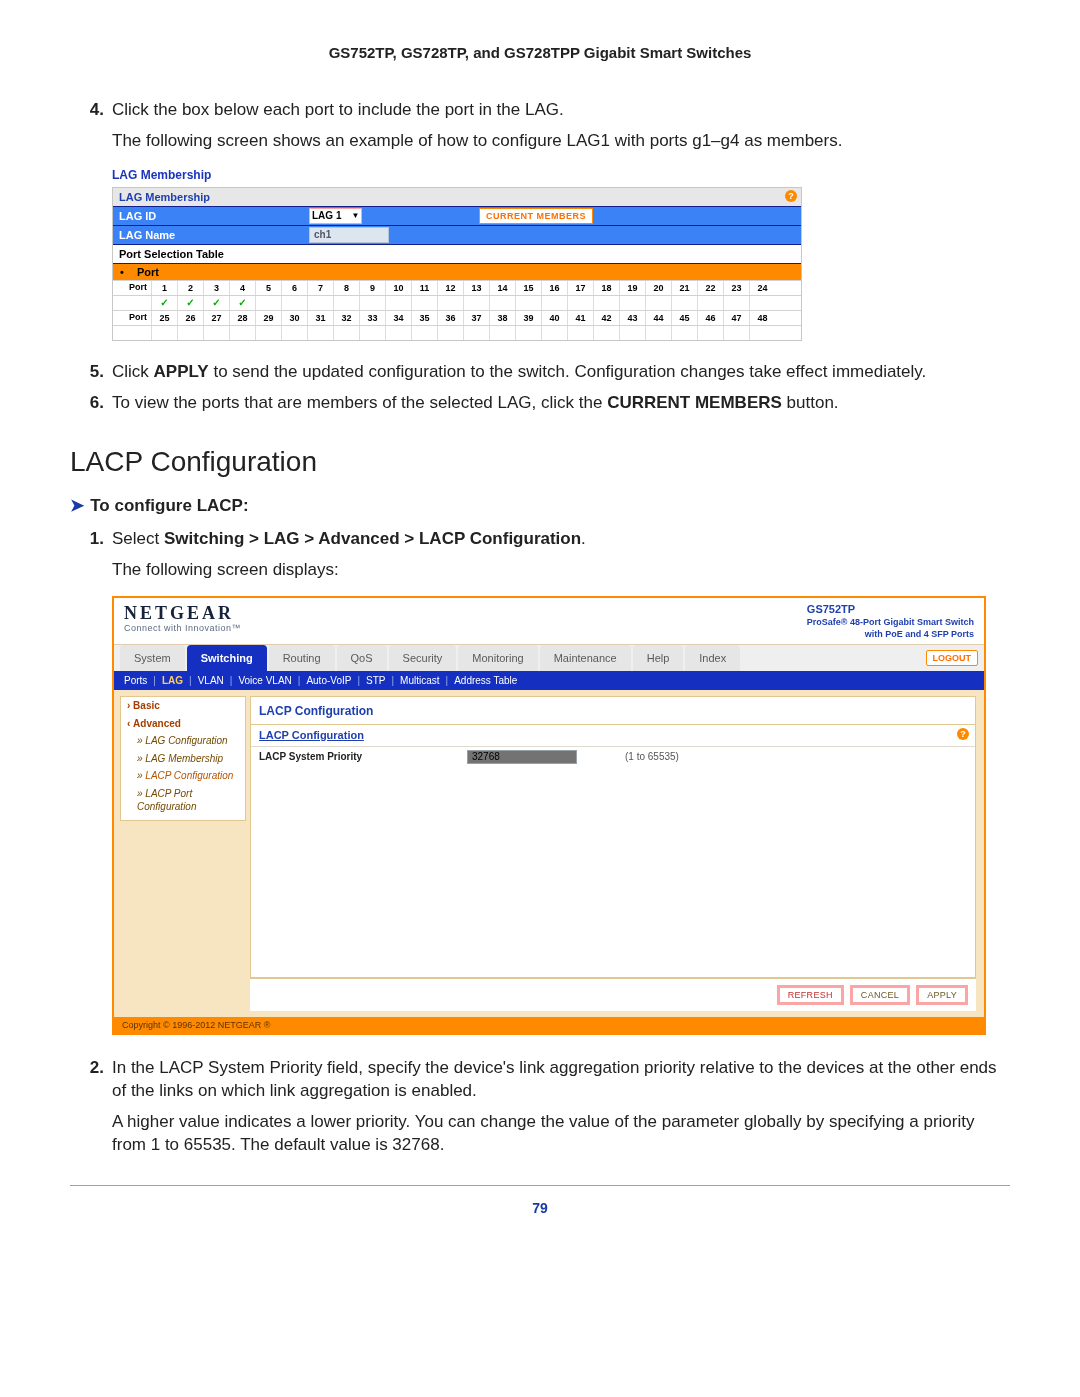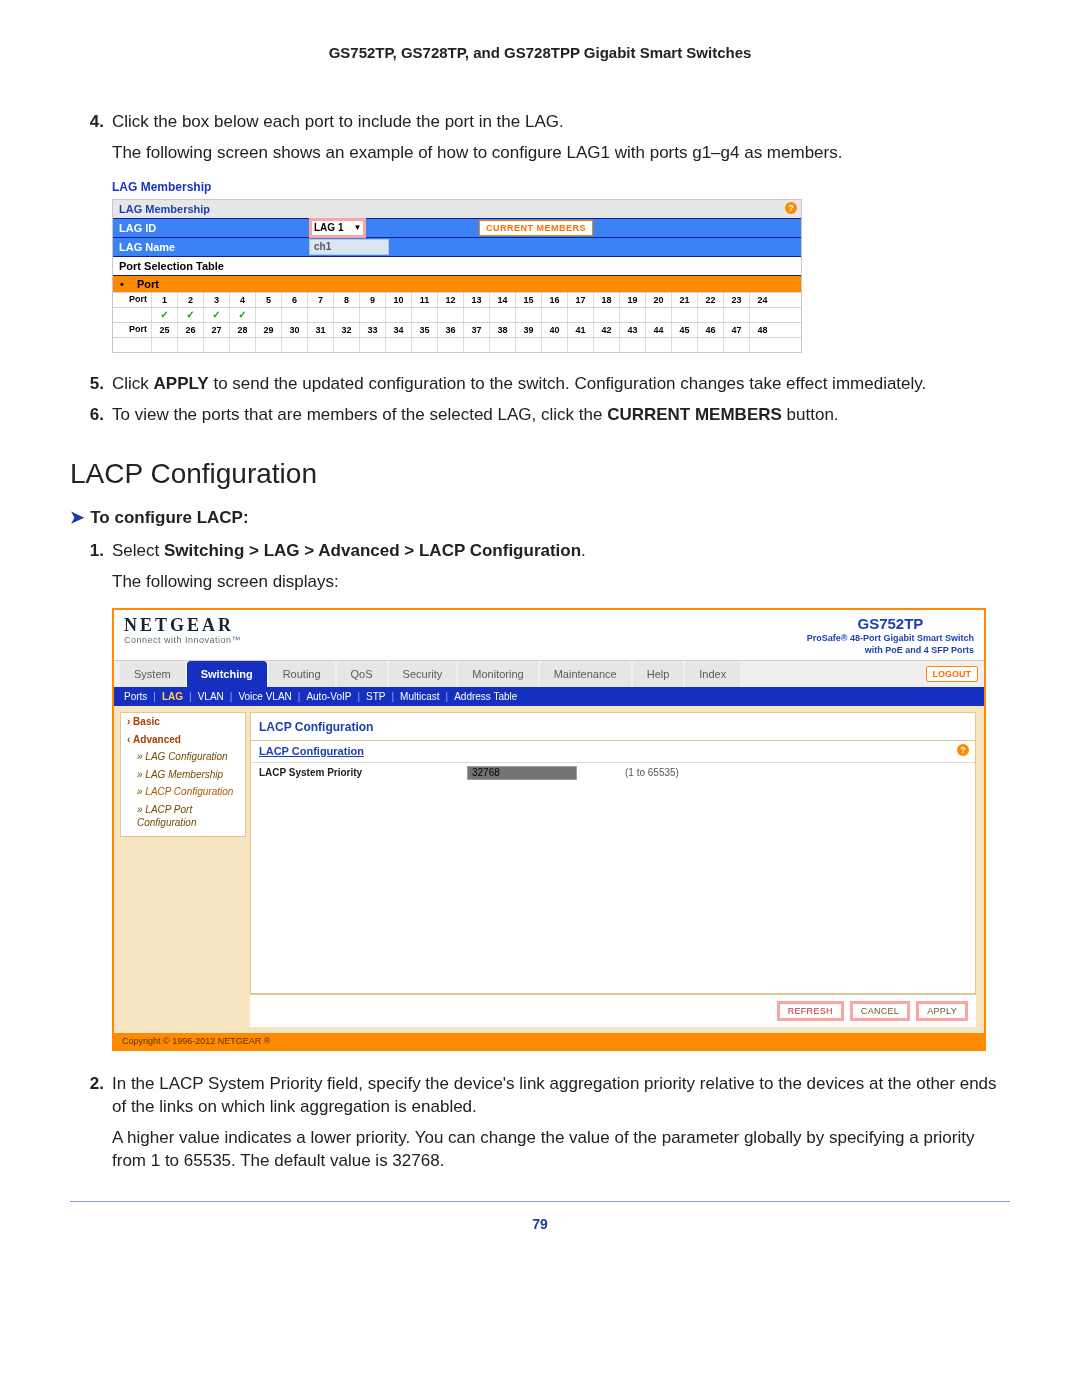--- a/index.html
+++ b/index.html
@@ -13,21 +13,21 @@
     min-height: 1397px;
     margin: 0 auto;
     padding: 44px 70px 40px 70px;
     box-sizing: border-box;
     position: relative;
   }
   .doc-header {
     text-align: center;
     font-weight: bold;
     font-size: 15px;
-    margin-bottom: 50px;
+    margin-bottom: 38px;
   }
   .body-text { font-size: 17px; line-height: 1.35; }
   .step { display: flex; margin-bottom: 8px; }
   .step-num { width: 34px; flex: 0 0 34px; font-weight: bold; text-align: right; padding-right: 8px; }
   .step-body { flex: 1; }
   .sub-body { margin-left: 42px; margin-bottom: 10px; }
   .bold { font-weight: bold; }
   .section-heading {
     font-family: "Verdana", Arial, sans-serif;
     font-size: 28px;
@@ -58,21 +58,21 @@
   .row-band .cell-a { width: 190px; }
   .row-band .cell-b { width: 170px; display:flex; align-items:center; gap:4px; }
   .row-band .cell-c { flex:1; display:flex; align-items:center; }
   .help-q {
     position: absolute; right: 4px; top: 2px;
     width: 12px; height: 12px; border-radius: 50%;
     background: #ff8a00; color: #fff; font-size: 9px; line-height: 12px; text-align: center;
   }
   .lag-select {
     background: #fff; color: #000; font-size: 10px; height: 14px;
-    border: 3px solid #fca5a5; padding: 0 2px; display:flex; align-items:center; gap:10px;
+    border: 1px solid #fca5a5; padding: 0 2px; display:flex; align-items:center; gap:10px;
   }
   .lag-select .tri { font-size: 8px; }
   .btn-orange {
     border: 1px solid #ff8a00; background: #fff; color: #ff6f00;
     font-size: 9px; font-weight: bold; padding: 1px 6px; letter-spacing: .5px;
   }
   .lag-input { background:#dce6f0; color:#556; font-size:10px; padding:0 4px; height:14px; display:inline-flex; align-items:center; width:70px; border:1px solid #b8c7d6;}
   .port-head { display:flex; background:#ff8a00; color:#000; font-weight:bold; height:16px; align-items:center; }
   .port-head .kbox { width:18px; text-align:center; color:#000; font-size:11px; }
   .port-tbl { font-size: 9px; }
@@ -90,21 +90,21 @@
     background: #fff;
     font-size: 11px;
   }
   .img2-top {
     display:flex; justify-content:space-between; align-items:flex-start;
     padding: 6px 10px 4px 10px;
     border-bottom: 1px solid #e0ccb0;
   }
   .brand { font-family: "Times New Roman", serif; font-weight: bold; letter-spacing: 3px; font-size: 18px; color:#17233b; line-height:1; }
   .brand-sub { font-size:9px; color:#5b6c82; letter-spacing:.5px; margin-top:0px; }
-  .model-line { text-align:center; color:#1e3fb0; font-weight:bold; font-size:15px; line-height:1; }
+  .model-line { text-align:left; color:#1e3fb0; font-weight:bold; font-size:11px; line-height:1; }
   .model-sub { text-align:right; color:#1e3fb0; font-weight:bold; font-size:9px; line-height:1.2; margin-top:2px; }
   .img2-tabs {
     display:flex; align-items:center;
     border-bottom: 0;
     background: #efefef;
     padding: 0 6px;
   }
   .tab {
     padding: 6px 14px 5px 14px;
     font-size: 11px;

